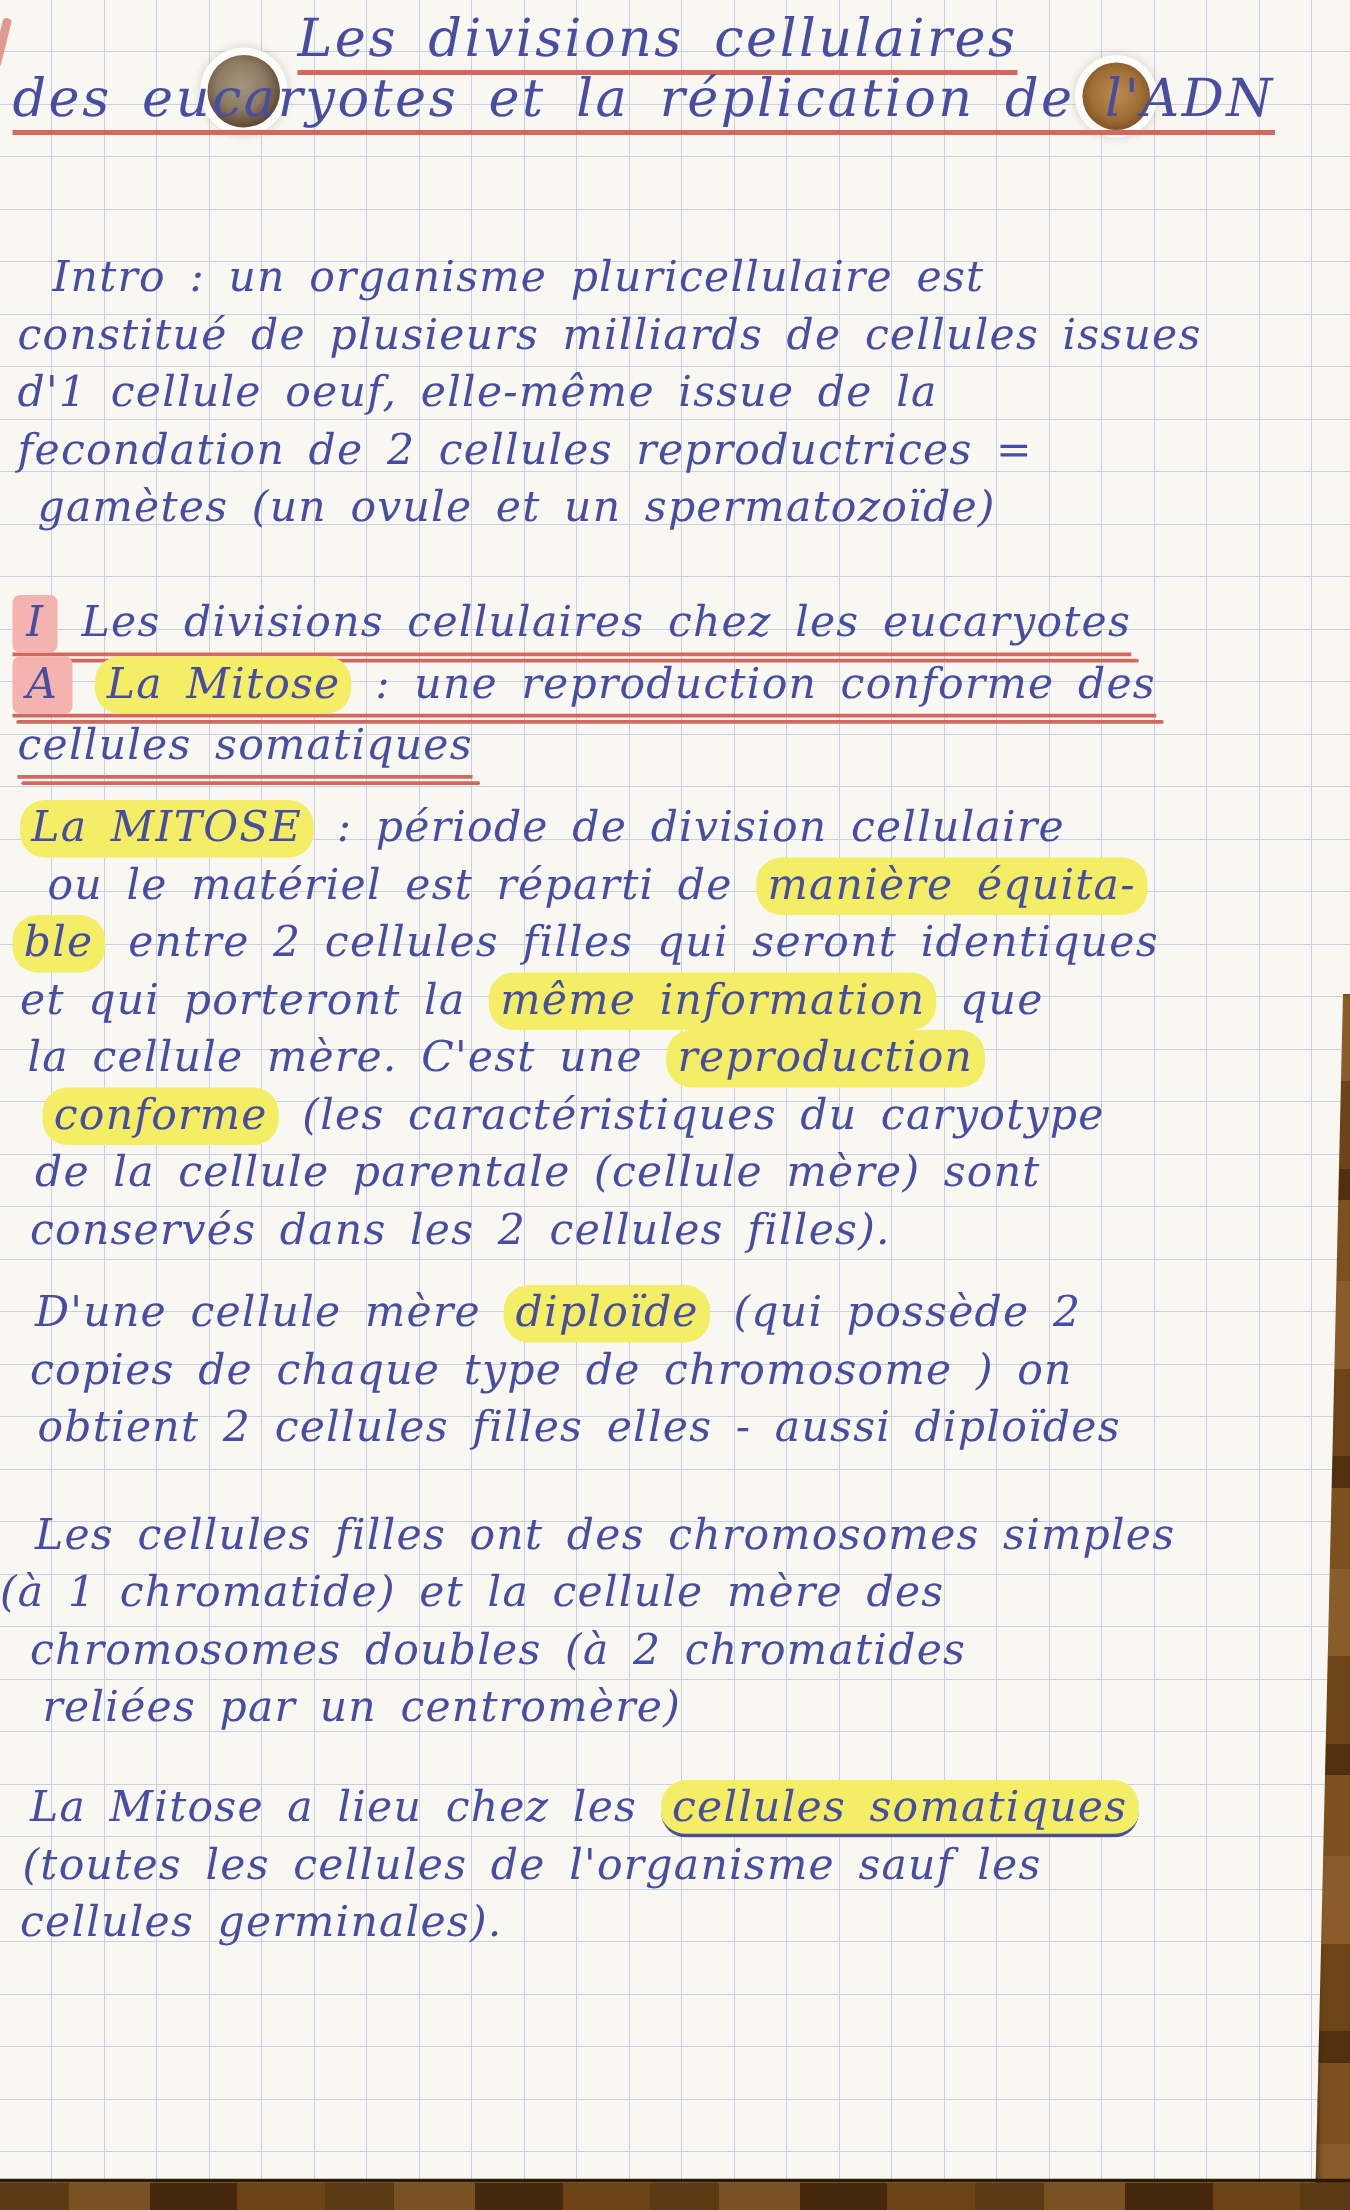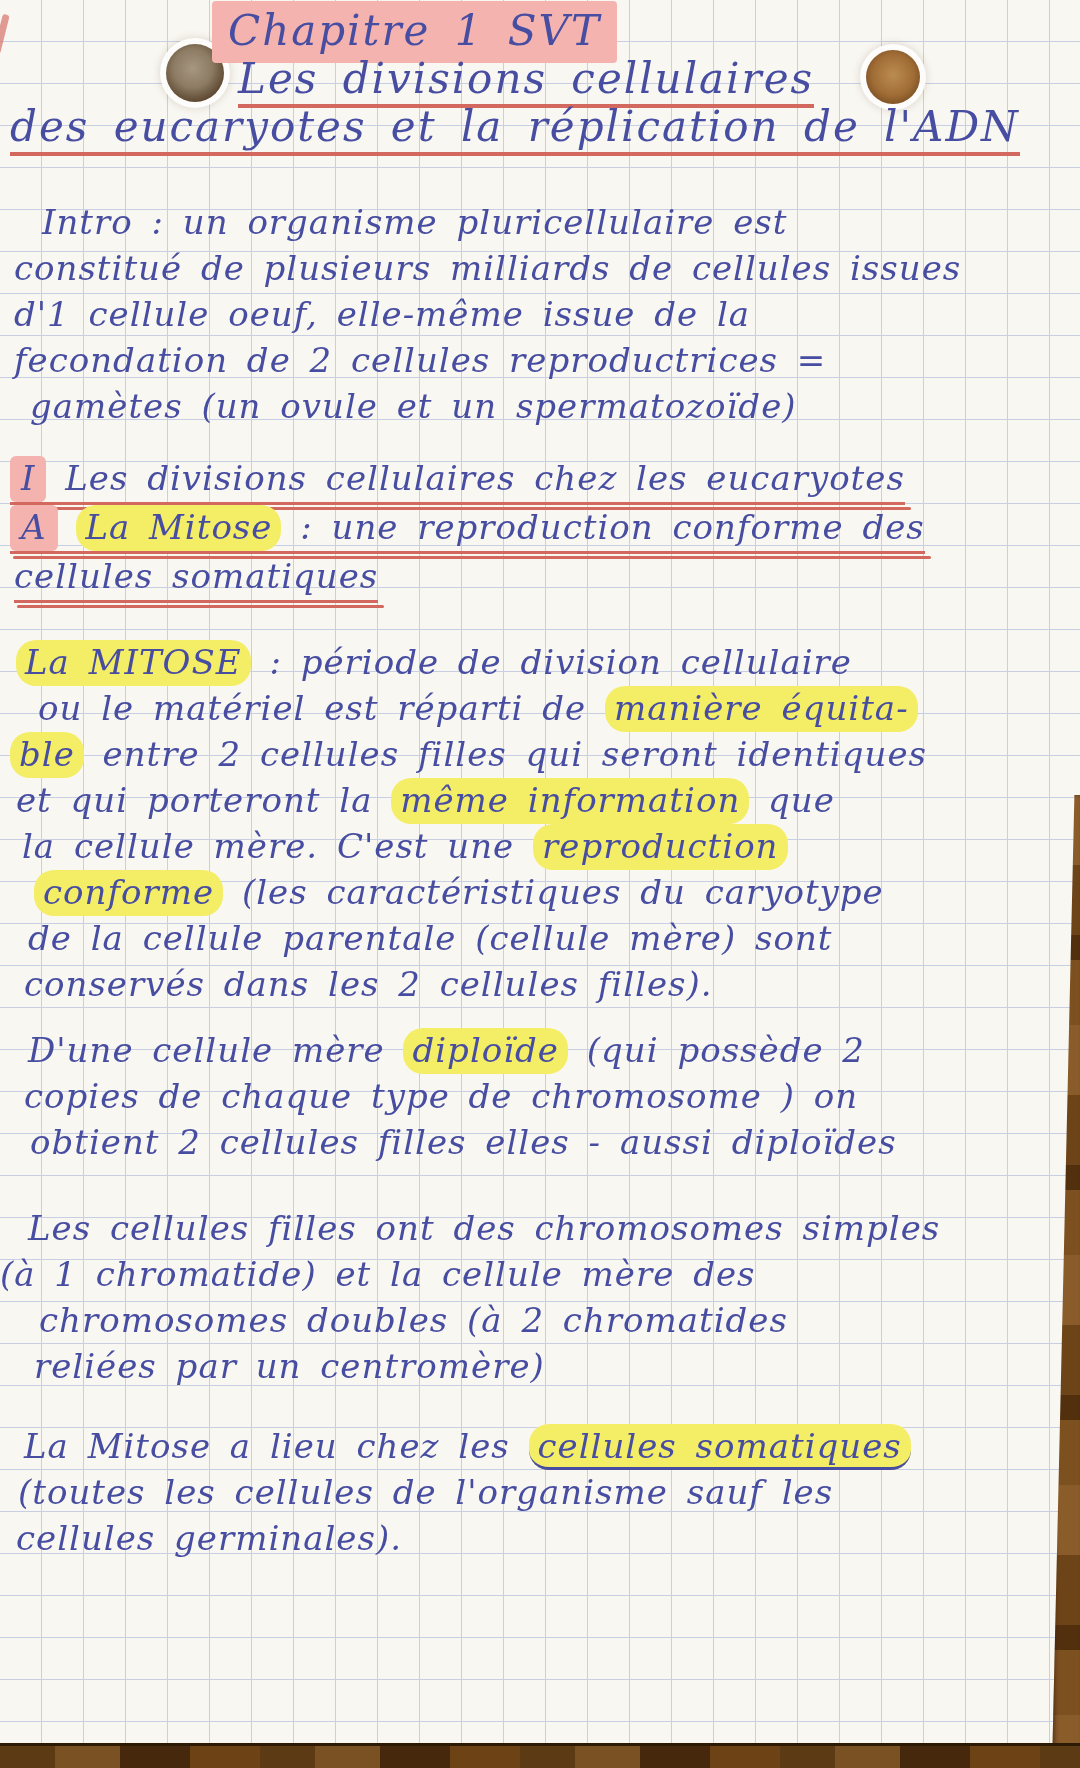--- a/index.html
+++ b/index.html
@@ -78,33 +78,32 @@
 </style>
 </head>
 <body>
 
 <div class="page">
   <div class="red-mark"></div>
   <div class="hole hole-left"></div>
   <div class="hole hole-right"></div>
 
   <div class="block b-title">
-      <div class="line" style="padding-left: 212px;"><span class="line-inner"><span class="hl-pink">Chapitre 1 SVT</span></span></div>
       <div class="line" style="padding-left: 238px;"><span class="line-inner u-red"><span>Les divisions cellulaires</span></span></div>
       <div class="line" style="padding-left: 10px;"><span class="line-inner u-red"><span>des eucaryotes et la réplication de l'ADN</span></span></div>
     </div>
   <div class="block b-intro">
       <div class="line" style="padding-left: 42px;"><span class="line-inner"><span>Intro : un organisme pluricellulaire est</span></span></div>
       <div class="line" style="padding-left: 14px;"><span class="line-inner"><span>constitué de plusieurs milliards de cellules issues</span></span></div>
       <div class="line" style="padding-left: 14px;"><span class="line-inner"><span>d'1 cellule oeuf, elle-même issue de la</span></span></div>
       <div class="line" style="padding-left: 14px;"><span class="line-inner"><span>fecondation de 2 cellules reproductrices =</span></span></div>
       <div class="line" style="padding-left: 30px;"><span class="line-inner"><span>gamètes (un ovule et un spermatozoïde)</span></span></div>
     </div>
   <div class="block b-headings">
-      <div class="line" style="padding-left: 10px;"><span class="line-inner u-red-double"><span class="hl-pink">I</span><span> Les divisions cellulaires chez les eucaryotes</span></span></div>
+      <div class="line" style="padding-left: 10px; margin-top: 20px;"><span class="line-inner u-red-double"><span class="hl-pink">I</span><span> Les divisions cellulaires chez les eucaryotes</span></span></div>
       <div class="line" style="padding-left: 10px;"><span class="line-inner u-red-double"><span class="hl-pink">A</span><span> </span><span class="hl-yellow">La Mitose</span><span> : une reproduction conforme des</span></span></div>
       <div class="line" style="padding-left: 14px;"><span class="line-inner u-red-double"><span>cellules somatiques</span></span></div>
     </div>
   <div class="block b-mitose">
       <div class="line" style="padding-left: 16px;"><span class="line-inner"><span class="hl-yellow">La MITOSE</span><span> : période de division cellulaire</span></span></div>
       <div class="line" style="padding-left: 38px;"><span class="line-inner"><span>ou le matériel est réparti de </span><span class="hl-yellow">manière équita-</span></span></div>
       <div class="line" style="padding-left: 10px;"><span class="line-inner"><span class="hl-yellow">ble</span><span> entre 2 cellules filles qui seront identiques</span></span></div>
       <div class="line" style="padding-left: 16px;"><span class="line-inner"><span>et qui porteront la </span><span class="hl-yellow">même information</span><span> que</span></span></div>
       <div class="line" style="padding-left: 22px;"><span class="line-inner"><span>la cellule mère. C'est une </span><span class="hl-yellow">reproduction</span></span></div>
       <div class="line" style="padding-left: 34px;"><span class="line-inner"><span class="hl-yellow">conforme</span><span> (les caractéristiques du caryotype</span></span></div>
@@ -112,21 +111,21 @@
       <div class="line" style="padding-left: 24px;"><span class="line-inner"><span>conservés dans les 2 cellules filles).</span></span></div>
     </div>
   <div class="block b-diploide">
       <div class="line" style="padding-left: 28px;"><span class="line-inner"><span>D'une cellule mère </span><span class="hl-yellow">diploïde</span><span> (qui possède 2</span></span></div>
       <div class="line" style="padding-left: 24px;"><span class="line-inner"><span>copies de chaque type de chromosome ) on</span></span></div>
       <div class="line" style="padding-left: 30px;"><span class="line-inner"><span>obtient 2 cellules filles elles - aussi diploïdes</span></span></div>
     </div>
   <div class="block b-chromosomes">
       <div class="line" style="padding-left: 28px;"><span class="line-inner"><span>Les cellules filles ont des chromosomes simples</span></span></div>
       <div class="line" style=""><span class="line-inner"><span>(à 1 chromatide) et la cellule mère des</span></span></div>
-      <div class="line" style="padding-left: 39px; text-decoration: underline;"><span class="line-inner"><span>chromosomes doubles (à 2 chromatides</span></span></div>
+      <div class="line" style="padding-left: 24px; text-decoration: underline;"><span class="line-inner"><span>chromosomes doubles (à 2 chromatides</span></span></div>
       <div class="line" style="padding-left: 34px;"><span class="line-inner"><span>reliées par un centromère)</span></span></div>
     </div>
   <div class="block b-somatiques">
       <div class="line" style="padding-left: 24px;"><span class="line-inner"><span>La Mitose a lieu chez les </span><span class="hl-yellow ul-ink">cellules somatiques</span></span></div>
       <div class="line" style="padding-left: 18px;"><span class="line-inner"><span>(toutes les cellules de l'organisme sauf les</span></span></div>
       <div class="line" style="padding-left: 16px;"><span class="line-inner"><span>cellules germinales).</span></span></div>
     </div>
 
   <div class="wood-right"></div>
   <div class="wood-bottom"></div>

